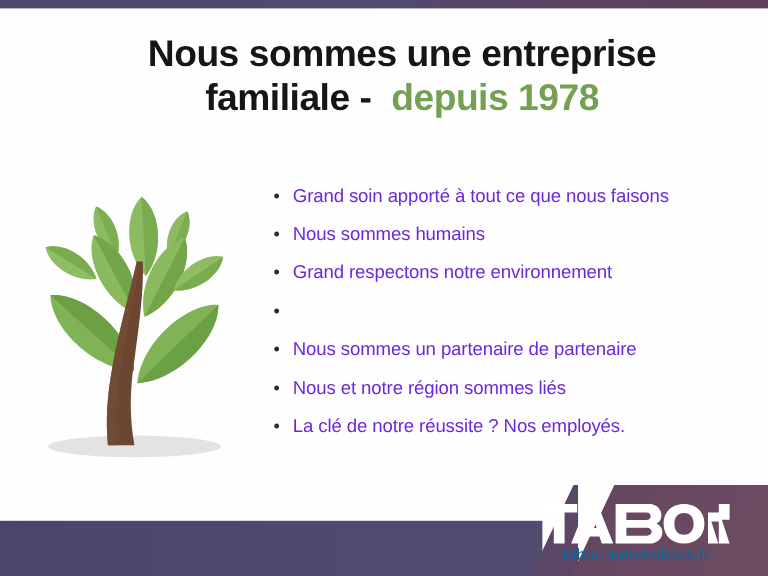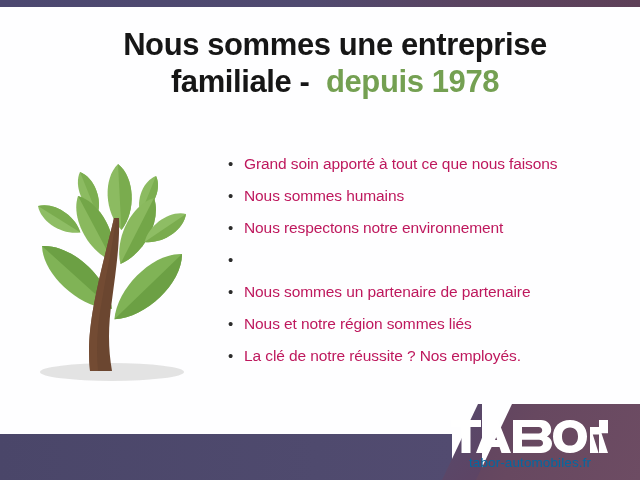--- a/index.html
+++ b/index.html
@@ -84,21 +84,21 @@
   .bullet-dot {
     width: 16px;
     flex: 0 0 16px;
     font-size: 15px;
     color: #2b2b2b;
     text-align: left;
     line-height: 32px;
   }
   .bullet-text {
     font-size: 15.5px;
-    color: #be185d;
+    color: #6d28d9;
     line-height: 32px;
     white-space: nowrap;
     letter-spacing: -0.1px;
   }
   
   .bl-slab {
     position: absolute;
     left: 0;
     bottom: 0;
     width: 452px;
@@ -227,21 +227,21 @@
     <div class="bullet-row">
       <span class="bullet-dot">•</span>
       <span class="bullet-text">Grand soin apporté à tout ce que nous faisons</span>
     </div>
     <div class="bullet-row">
       <span class="bullet-dot">•</span>
       <span class="bullet-text">Nous sommes humains</span>
     </div>
     <div class="bullet-row">
       <span class="bullet-dot">•</span>
-      <span class="bullet-text">Nous respectons notre environnement</span>
+      <span class="bullet-text">Grand respectons notre environnement</span>
     </div>
     <div class="bullet-row">
       <span class="bullet-dot">•</span>
     </div>
     <div class="bullet-row">
       <span class="bullet-dot">•</span>
       <span class="bullet-text">Nous sommes un partenaire de partenaire</span>
     </div>
     <div class="bullet-row">
       <span class="bullet-dot">•</span>

